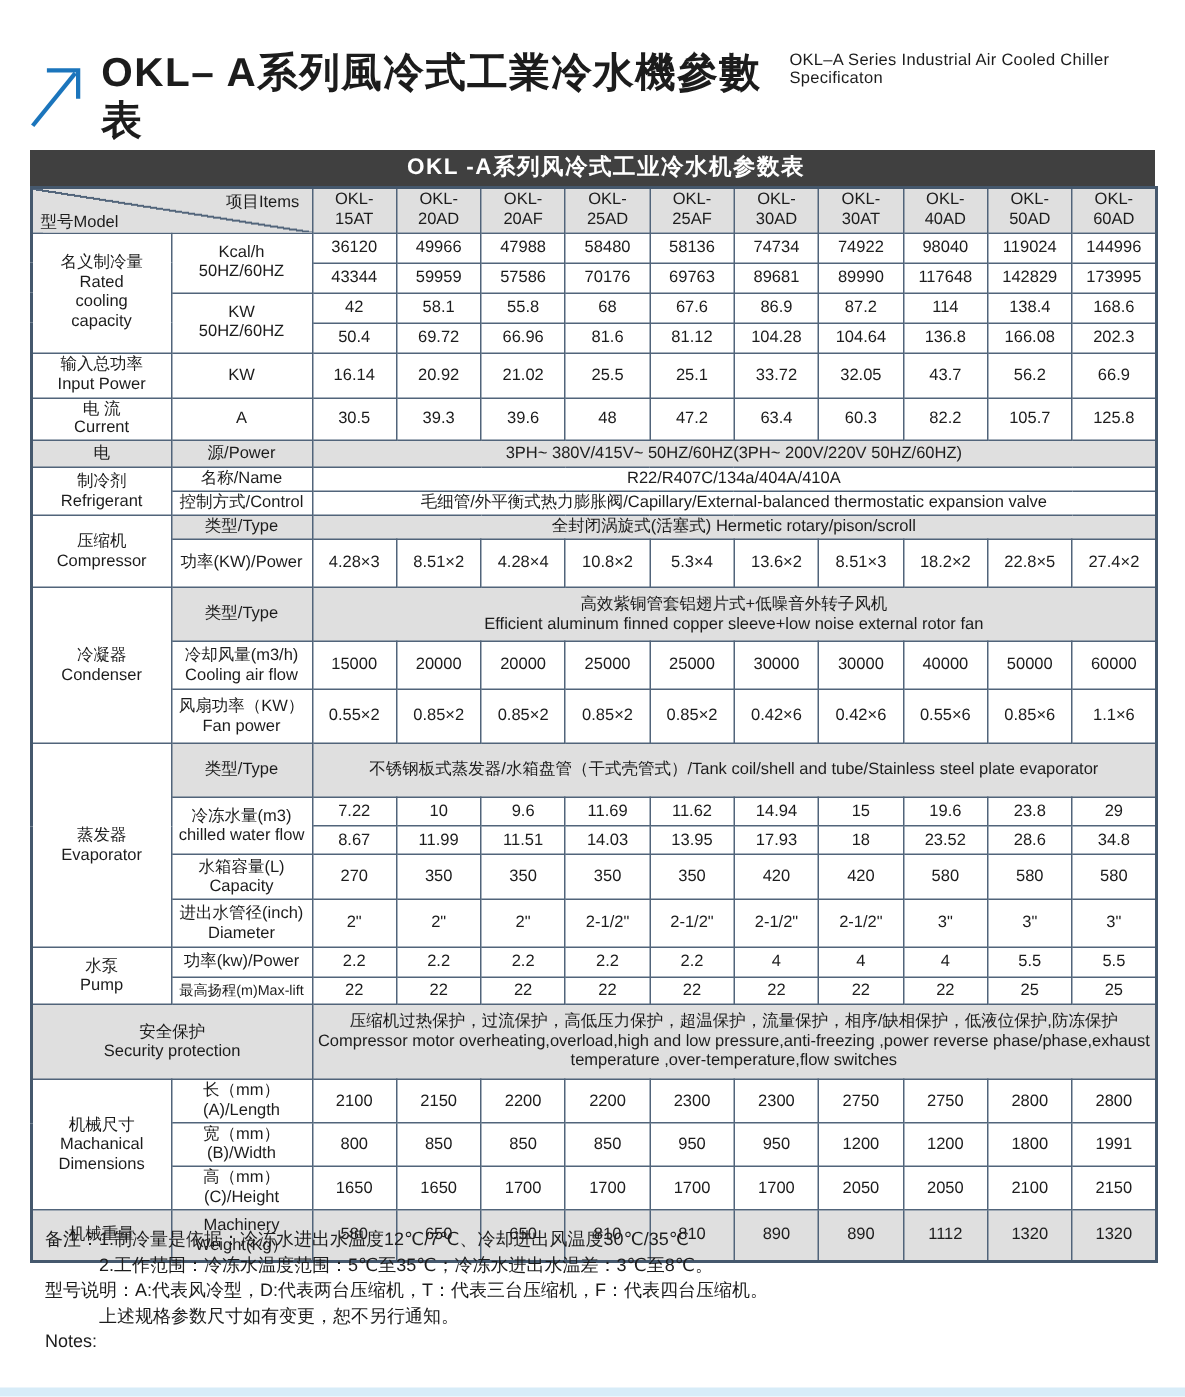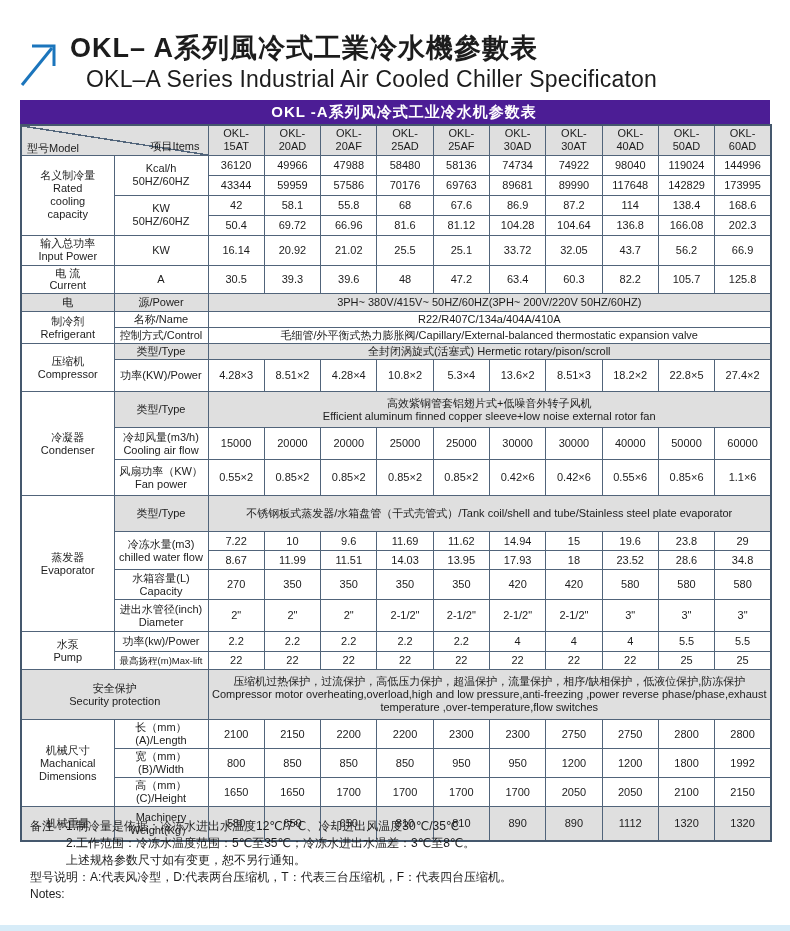--- a/index.html
+++ b/index.html
@@ -7,23 +7,23 @@
   body {
     width:790px; height:931px; position:relative; overflow:hidden;
     font-family:"Liberation Sans","DejaVu Sans",sans-serif;
     color:#1c1c1c;
   }
   .page { position:relative; width:790px; height:931px; }
 
   
   .doc-header { position:absolute; top:32px; left:18px; display:flex; align-items:flex-start; }
   .logo { width:46px; height:50px; margin-right:6px; margin-top:6px; }
-  .titles { display:flex; flex-direction:column; }
+  .titles { display:flex; }
   .title-zh { font-size:27px; font-weight:bold; letter-spacing:1px; line-height:1.2; }
-  .title-en { font-size:23px; font-weight:500; margin-top:2px; letter-spacing:0.2px;margin-left:16px; }
+  .title-en { font-size:11px; font-weight:500; margin-top:2px; letter-spacing:0.2px;margin-left:16px; }
 
   
   .tbl-wrap { position:absolute; top:100px; left:20px; width:750px; }
   .caption {
     height:24px; line-height:24px; text-align:center; color:#ffffff;
     font-size:15px; font-weight:bold; letter-spacing:1px;
   }
   table.spec {
     width:750px; border-collapse:collapse; table-layout:fixed;
     font-size:11px; line-height:1.18;
@@ -37,21 +37,21 @@
   td.left { text-align:left; padding-left:6px; }
   td.sm { font-size:9.5px; }
   
   td.diag {
     position:relative; padding:0;
     background-image:linear-gradient(to top right,
       transparent calc(50% - 0.7px), #51647a calc(50% - 0.7px),
       #51647a calc(50% + 0.7px), transparent calc(50% + 0.7px));
   }
   td.diag .dm { position:absolute; left:5px; bottom:0; font-size:11px; }
-  td.diag .di { position:absolute; right:8px; top:3px; font-size:11px;margin-top:11px; }
+  td.diag .di { position:absolute; right:8px; top:3px; font-size:11px; }
 
   
   .notes { position:absolute; left:30px; top:818px; width:740px; font-size:12px; line-height:17px; }
   .notes .line { white-space:pre-wrap; }
   .notes .ind { padding-left:36px; }
 
   .bottom-strip { position:absolute; left:0; bottom:0; width:790px; height:6px; }
 </style>
 </head>
 <body>
@@ -63,21 +63,21 @@
       <polyline points="4,47 34,10" stroke="#1b75bc" stroke-width="3" fill="none"></polyline>
       <polyline points="14,8 36,8 36,28" stroke="#1b75bc" stroke-width="3" fill="none"></polyline>
     </svg>
     <div class="titles">
       <div class="title-zh">OKL– A系列風冷式工業冷水機參數表</div>
       <div class="title-en">OKL–A Series Industrial Air Cooled Chiller Specificaton</div>
     </div>
   </div>
 
   <div class="tbl-wrap">
-    <div class="caption" style="background: #4c1d95; padding-left: 18px;">OKL -A系列风冷式工业冷水机参数表</div>
+    <div class="caption" style="background: #404040; padding-left: 18px;">OKL -A系列风冷式工业冷水机参数表</div>
     <table class="spec">
       <colgroup>
         <col style="width:93px">
           <col style="width:94px">
         <col span="10" style="width:56.3px">
       </colgroup>
       <tbody>
           <tr style="height: 30px;">
             <td colspan="2" class="diag gray"><span class="dm">型号Model</span><span class="di">项目Items</span></td>
             <td class="gray">OKL-
@@ -370,21 +370,21 @@
             <td>宽（mm）(B)/Width</td>
             <td>800</td>
             <td>850</td>
             <td>850</td>
             <td>850</td>
             <td>950</td>
             <td>950</td>
             <td>1200</td>
             <td>1200</td>
             <td>1800</td>
-            <td>1992</td>
+            <td>1991</td>
           </tr>
           <tr style="height: 18px;">
             <td>高（mm）(C)/Height</td>
             <td>1650</td>
             <td>1650</td>
             <td>1700</td>
             <td>1700</td>
             <td>1700</td>
             <td>1700</td>
             <td>2050</td>
@@ -407,20 +407,20 @@
             <td class="gray">1320</td>
             <td class="gray">1320</td>
           </tr>
         </tbody>
     </table>
   </div>
 
   <div class="notes">
       <div class="line">备注：1.制冷量是依据：冷冻水进出水温度12℃/7℃、冷却进出风温度30℃/35℃</div>
       <div class="line ind">2.工作范围：冷冻水温度范围：5℃至35℃；冷冻水进出水温差：3℃至8℃。</div>
+      <div class="line">型号说明：A:代表风冷型，D:代表两台压缩机，T：代表三台压缩机，F：代表四台压缩机。</div>
       <div class="line ind">上述规格参数尺寸如有变更，恕不另行通知。</div>
-      <div class="line">型号说明：A:代表风冷型，D:代表两台压缩机，T：代表三台压缩机，F：代表四台压缩机。</div>
       <div class="line">Notes:</div>
     </div>
 
   <div class="bottom-strip" style="background: rgb(215, 236, 248);"></div>
 
 </div>
 
 </body></html>

